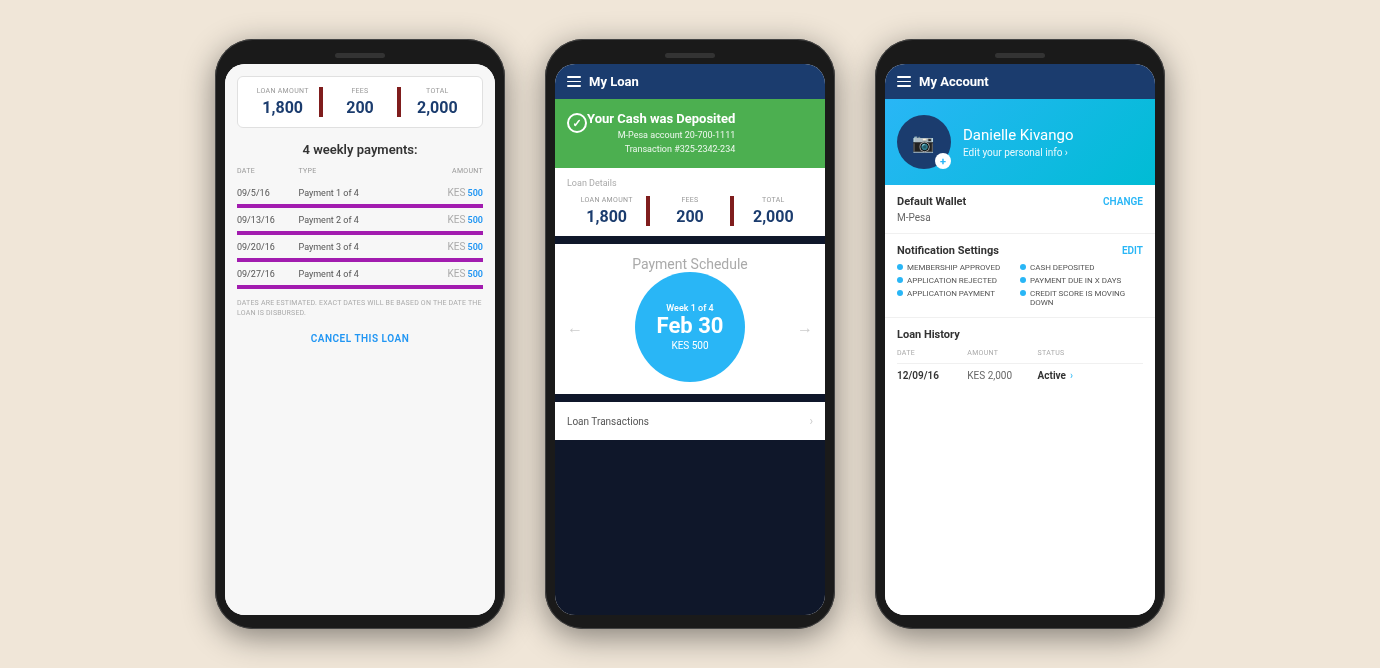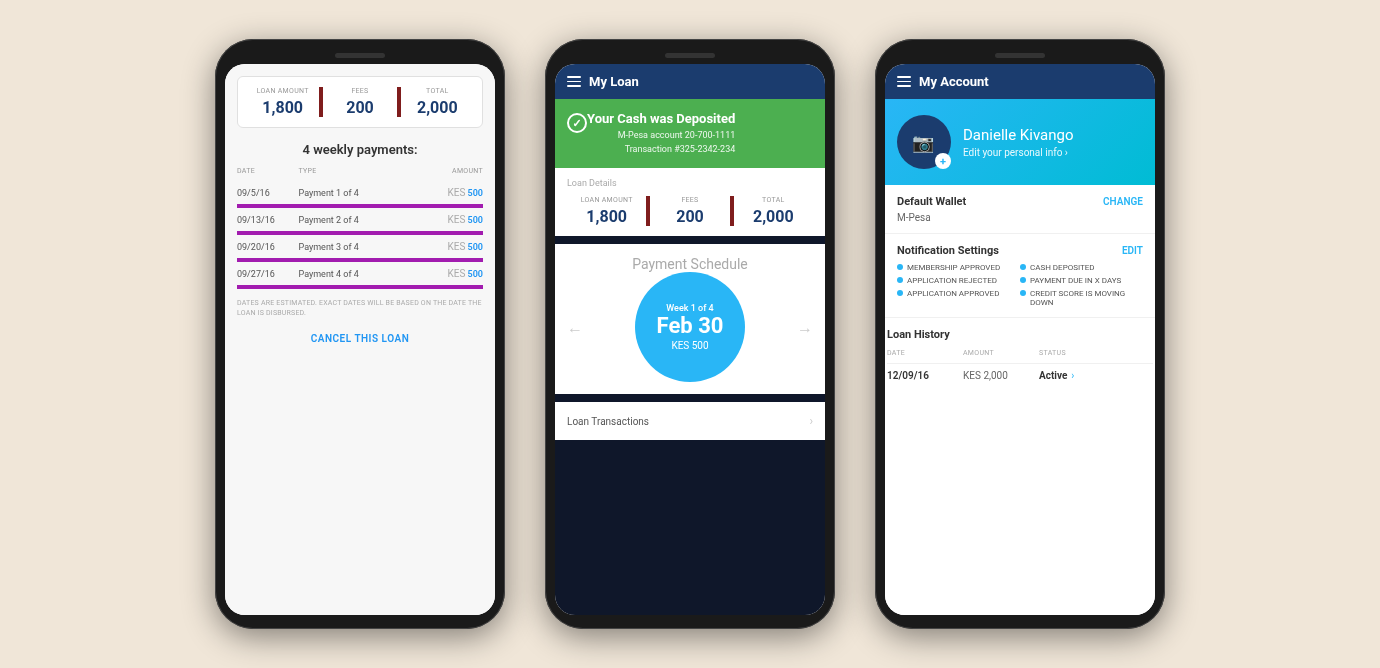--- a/index.html
+++ b/index.html
@@ -433,21 +433,21 @@
     .notif-dot {
       width: 6px;
       height: 6px;
       background: #29B6F6;
       border-radius: 50%;
       flex-shrink: 0;
       margin-top: 1px;
     }
 
     .loan-history-section {
-      padding: 10px 2px;
+      padding: 10px 12px;
     }
 
     .loan-history-title {
       font-size: 11px;
       font-weight: 700;
       color: #333;
       margin-bottom: 8px;
     }
 
     .history-table-header {
@@ -653,21 +653,21 @@
           <div class="notif-item">
             <div class="notif-dot"></div>
             <span>APPLICATION REJECTED</span>
           </div>
           <div class="notif-item">
             <div class="notif-dot"></div>
             <span>PAYMENT DUE IN X DAYS</span>
           </div>
           <div class="notif-item">
             <div class="notif-dot"></div>
-            <span>APPLICATION APPROVED</span>
+            <span>APPLICATION PAYMENT</span>
           </div>
           <div class="notif-item">
             <div class="notif-dot"></div>
             <span>CREDIT SCORE IS MOVING DOWN</span>
           </div>
         </div>
       </div>
 
       <div class="loan-history-section">
         <div class="loan-history-title">Loan History</div>

